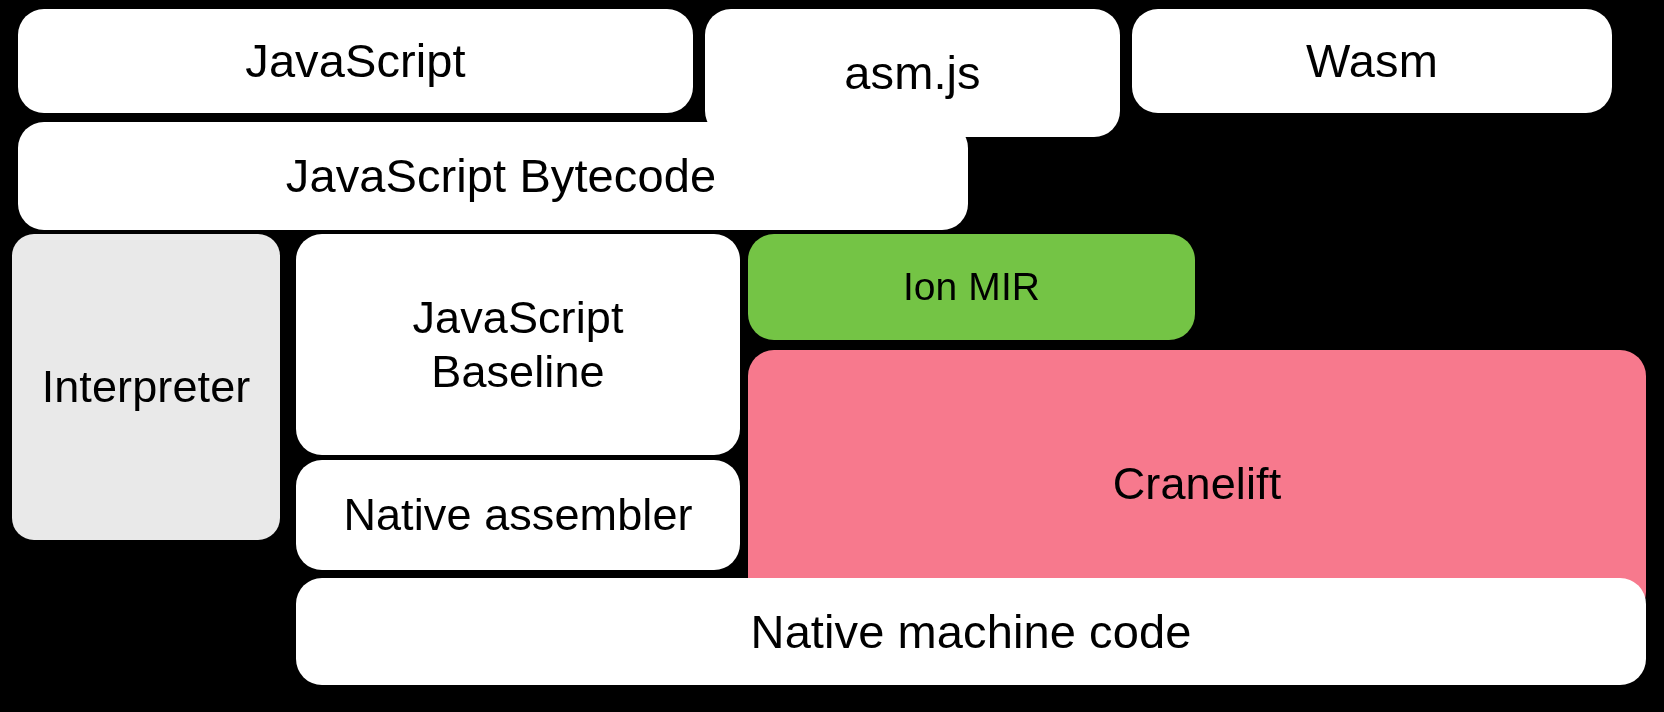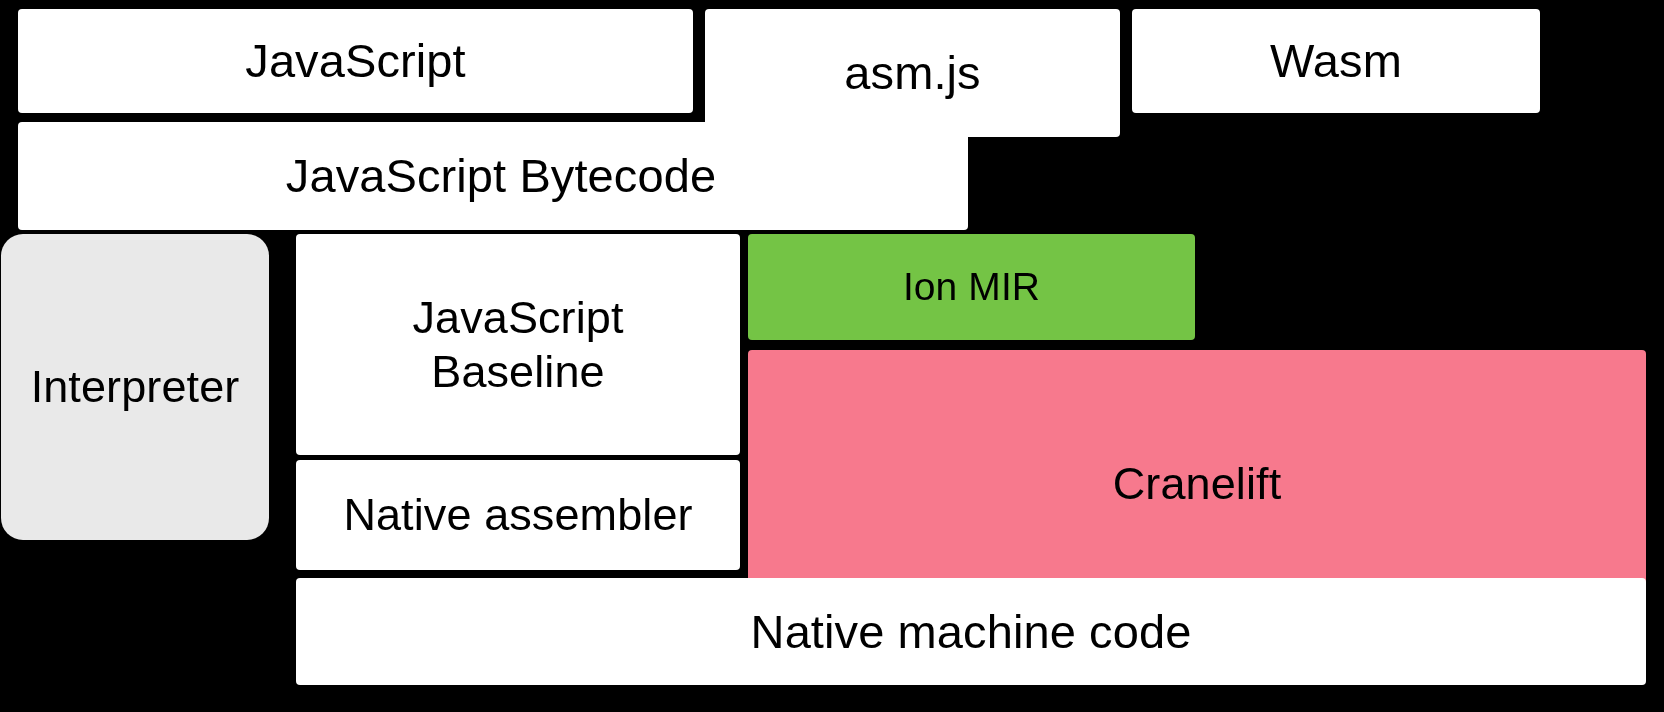--- a/index.html
+++ b/index.html
@@ -13,47 +13,47 @@
   #stage {
     position: relative;
     width: 1664px;
     height: 712px;
     background: #000000;
     overflow: hidden;
   }
   .box {
     position: absolute;
     box-sizing: border-box;
-    border-radius: 4px;
+    border-radius: 26px;
     display: flex;
     align-items: center;
     justify-content: center;
     text-align: center;
     color: #000000;
     line-height: 1.18;
     white-space: pre-line;
     letter-spacing: 0.1px;
     font-weight: 400;
   }
   .box.white   { background: #ffffff; }
   .box.gray    { background: #e9e9e9; }
   .box.green   { background: #74c445; }
   .box.pink    { background: #f7798d; }
 
   
   #box-javascript       { left: 18px;   top: 9px;   width: 675px; height: 104px; font-size: 47px; }
   #box-asmjs            { left: 705px;  top: 9px;   width: 415px; height: 128px; font-size: 47px; }
-  #box-wasm             { left: 1132px; top: 9px;   width: 408px; height: 104px; font-size: 47px; }
+  #box-wasm             { left: 1132px; top: 9px;   width: 480px; height: 104px; font-size: 47px; }
 
   
   #box-js-bytecode      { left: 18px;   top: 122px; width: 950px; height: 108px; font-size: 47px; padding-left: 16px; }
   #box-baldrmonkey      { left: 978px;  top: 122px; width: 432px; height: 108px; font-size: 47px; }
 
   
-  #box-interpreter      { left: 1px;   top: 234px; width: 268px; height: 306px; font-size: 45px; border-radius: 22px; }
+  #box-interpreter      { left: 12px;   top: 234px; width: 268px; height: 306px; font-size: 45px; border-radius: 22px; }
   #box-js-baseline      { left: 296px;  top: 234px; width: 444px; height: 221px; font-size: 45px; }
   #box-ion-mir          { left: 748px;  top: 234px; width: 447px; height: 106px; font-size: 39px; }
   #box-cranelift        { left: 748px;  top: 350px; width: 898px; height: 268px; font-size: 45px; }
   #box-macro-assembler  { left: 296px;  top: 460px; width: 444px; height: 110px; font-size: 45px; }
   #box-native           { left: 296px;  top: 578px; width: 1350px; height: 107px; font-size: 47px; }
 </style>
 </head>
 <body>
 
 <div id="stage">

